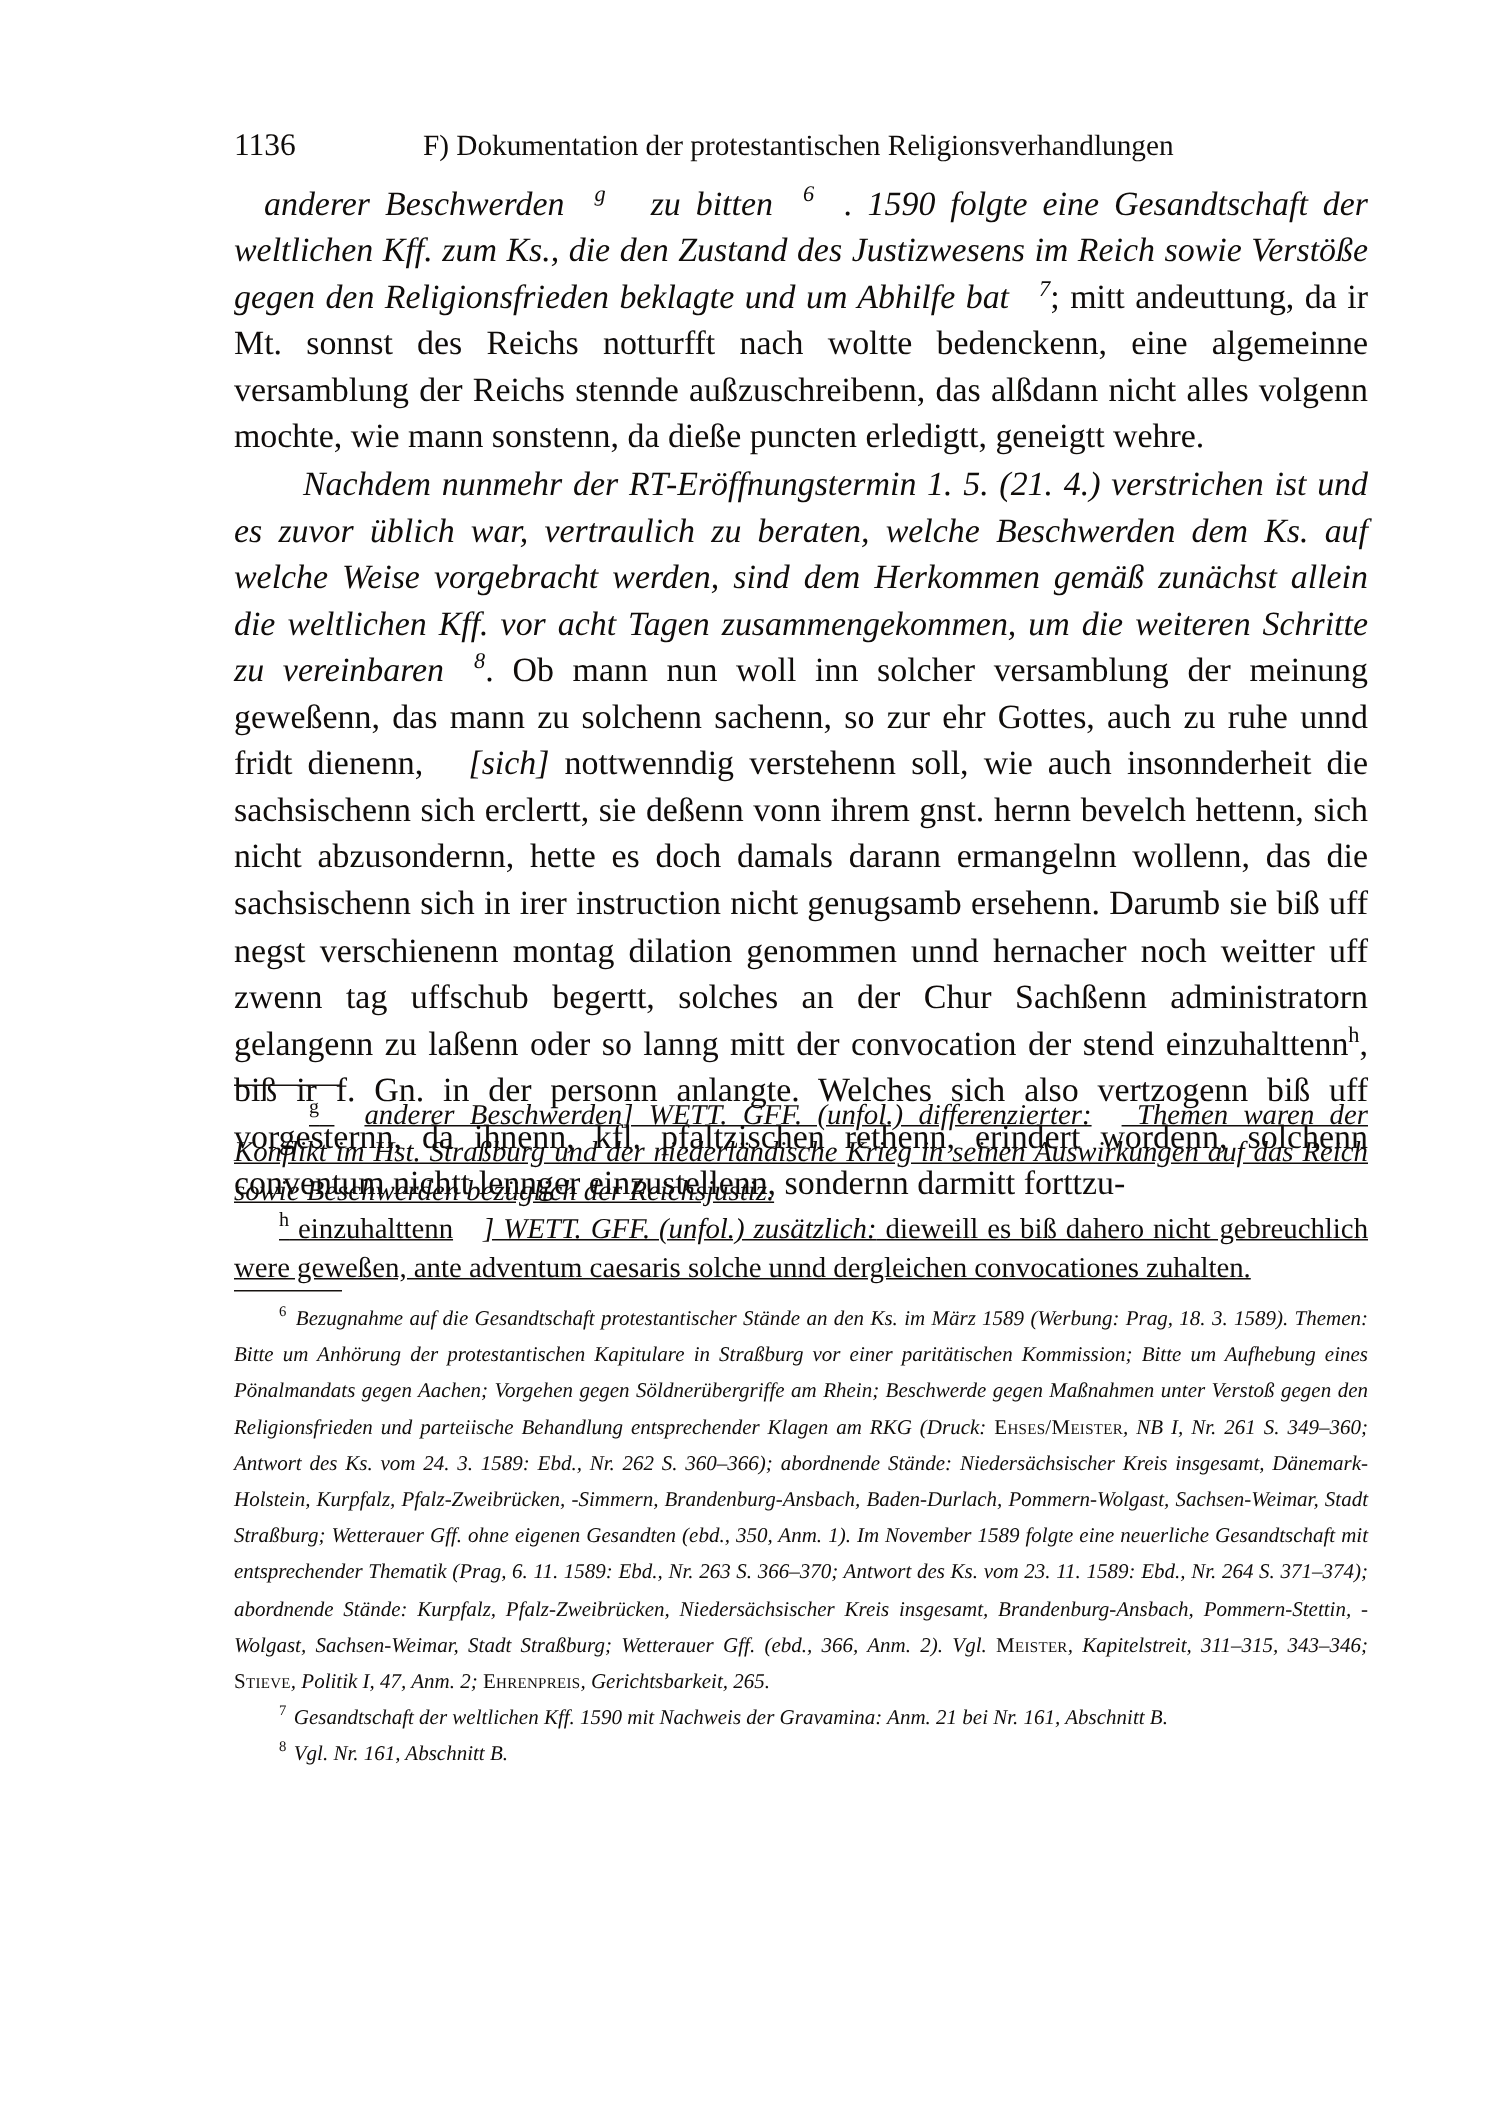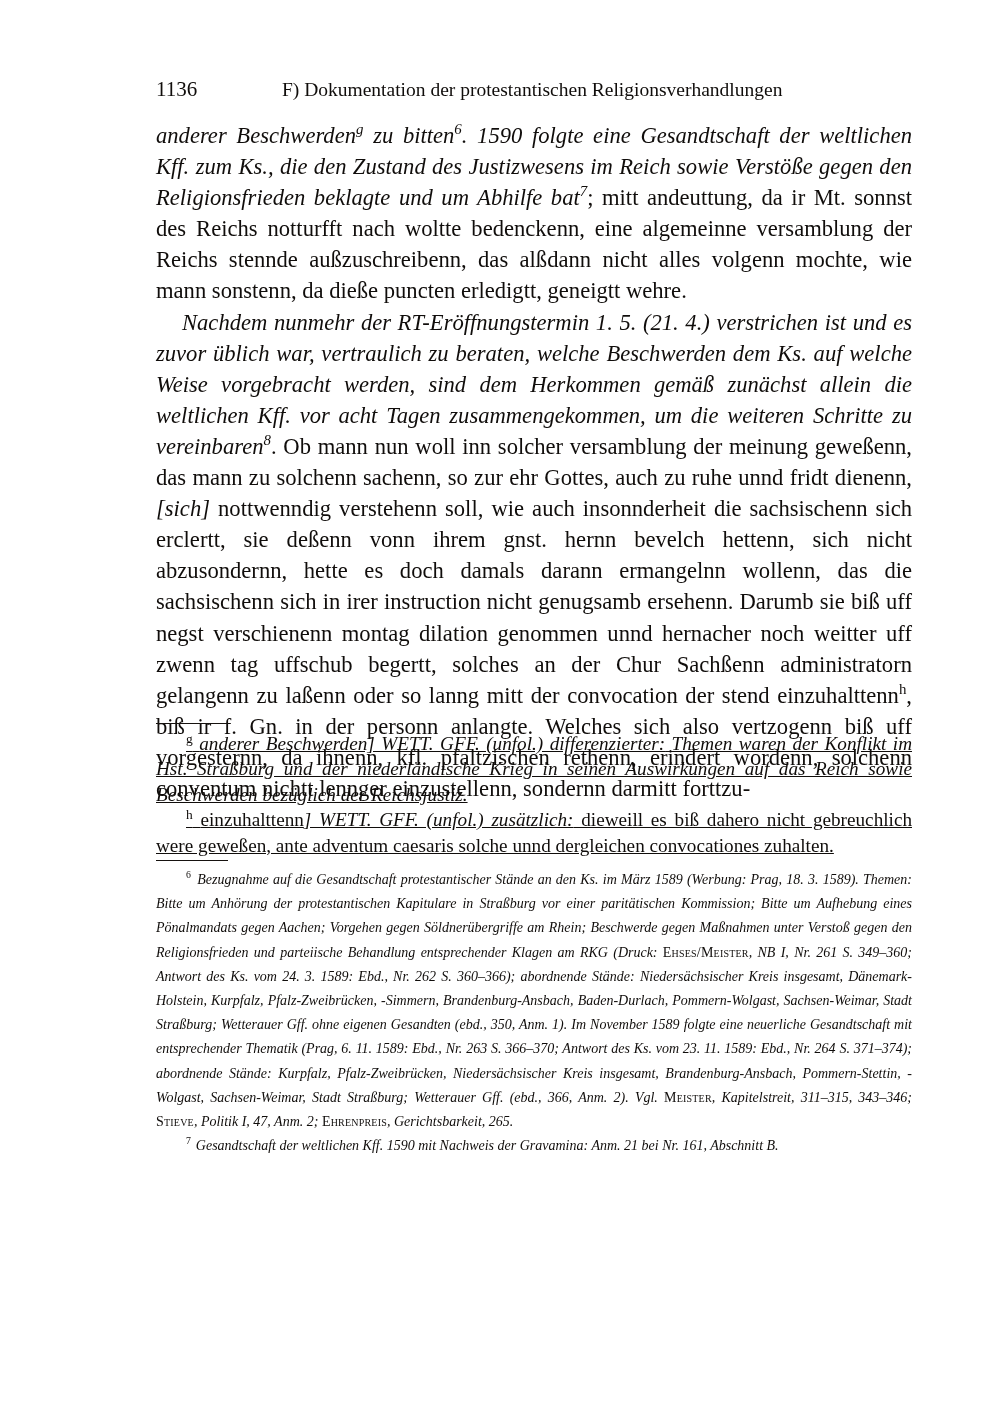--- a/index.html
+++ b/index.html
@@ -24,21 +24,21 @@
   }
 
   
   .runhead {
     position: absolute;
     left: 156px;
     top: 78px;
     width: 756px;
     height: 26px;
     font-size: 19.5px;
-    line-height: 22px;
+    line-height: 36px;
     white-space: nowrap;
   }
   .runhead .folio {
     display: inline-block;
     width: 126px;
     font-size: 21px;
   }
   .runhead .title {
     font-size: 19.5px;
   }
@@ -52,21 +52,21 @@
   }
   p.body {
     margin: 0;
     font-size: 22.6px;
     line-height: 31.1px;
     text-align: justify;
     text-justify: inter-word;
     hyphens: manual;
   }
   p.body.indent { text-indent: 26px; }
-  .it { font-style: italic; }
+  .it { font-style: italic; margin-left: 20px; }
   sup.note {
     font-size: 0.66em;
     vertical-align: super;
     line-height: 0;
     font-style: normal;
   }
   sup.note.it { font-style: italic; }
 
   
   .rule {
@@ -157,16 +157,17 @@
   </div>
 
   <div class="rule" id="rule-footnotes"></div>
 
   <div class="footnotes">
 
     <p class="fn"><span class="num">6</span><span>Bezugnahme auf die Gesandtschaft protestantischer Stände an den Ks. im März 1589 (Werbung: Prag, 18. 3. 1589). Themen: Bitte um Anhörung der protestantischen Kapitulare in Straßburg vor einer paritätischen Kommission; Bitte um Aufhebung eines Pönalmandats gegen Aachen; Vorgehen gegen Söldnerübergriffe am Rhein; Beschwerde gegen Maßnahmen unter Verstoß gegen den Religionsfrieden und parteiische Behandlung entsprechender Klagen am RKG (Druck: </span><span class="sc">Ehses/Meister</span><span>, NB I, Nr. 261 S. 349–360; Antwort des Ks. vom 24. 3. 1589: Ebd., Nr. 262 S. 360–366); abordnende Stände: Niedersächsischer Kreis insgesamt, Dänemark-Holstein, Kurpfalz, Pfalz-Zweibrücken, -Simmern, Brandenburg-Ansbach, Baden-Durlach, Pommern-Wolgast, Sachsen-Weimar, Stadt Straßburg; Wetterauer Gff. ohne eigenen Gesandten (ebd., 350, Anm. 1). Im November 1589 folgte eine neuerliche Gesandtschaft mit entsprechender Thematik (Prag, 6. 11. 1589: Ebd., Nr. 263 S. 366–370; Antwort des Ks. vom 23. 11. 1589: Ebd., Nr. 264 S. 371–374); abordnende Stände: Kurpfalz, Pfalz-Zweibrücken, Niedersächsischer Kreis insgesamt, Brandenburg-Ansbach, Pommern-Stettin, -Wolgast, Sachsen-Weimar, Stadt Straßburg; Wetterauer Gff. (ebd., 366, Anm. 2). Vgl. </span><span class="sc">Meister</span><span>, Kapitelstreit, 311–315, 343–346; </span><span class="sc">Stieve</span><span>, Politik I, 47, Anm. 2; </span><span class="sc">Ehrenpreis</span><span>, Gerichtsbarkeit, 265.</span></p>
 
     <p class="fn"><span class="num">7</span><span>Gesandtschaft der weltlichen Kff. 1590 mit Nachweis der Gravamina: Anm. 21 bei Nr. 161, Abschnitt B.</span></p>
 
+    <p class="fn"><span class="num">8</span><span>Vgl. Nr. 161, Abschnitt B.</span></p>
 
   </div>
 
 </div>
 
 </body></html>

